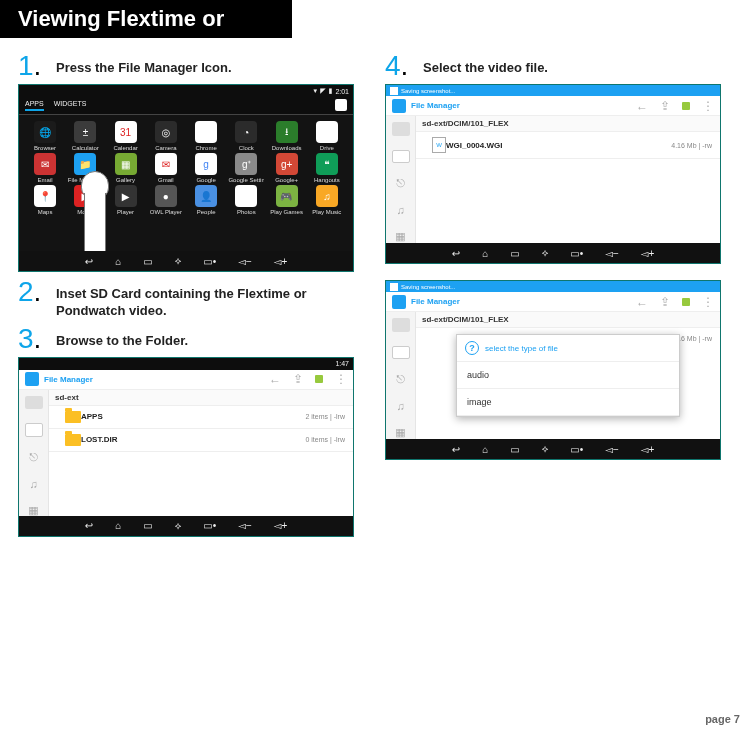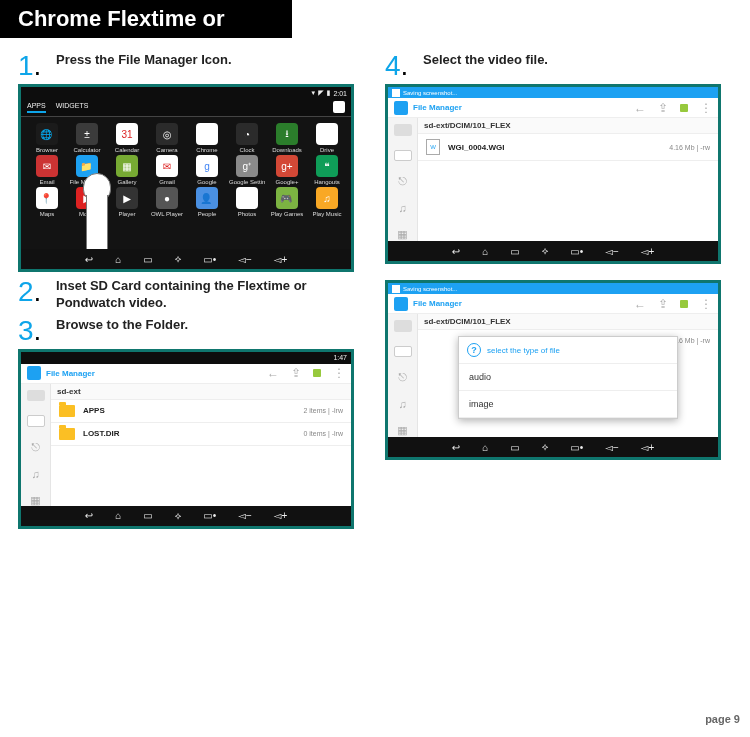--- a/index.html
+++ b/index.html
@@ -6,23 +6,23 @@
   body { width: 750px; height: 737px; font-family: Arial, Helvetica, sans-serif; background: #fff; position: relative; }
 
   .title-bar { background: #000; color: #fff; padding: 6px 18px 6px 18px; width: 292px; font-weight: bold; font-size: 22px; line-height: 1.2; font-stretch: condensed; }
 
   .columns { display: flex; gap: 20px; margin-top: 8px; padding: 0 18px; }
   .col { flex: 1; }
 
   .step { display: flex; align-items: flex-start; gap: 6px; margin-top: 6px; }
   .step-num { color: #0ea5e9; font-size: 28px; font-weight: normal; line-height: 1; min-width: 32px; }
   .step-num .dot { color: #000; }
-  .step-text { font-size: 13px; font-weight: bold; color: #222; line-height: 1.25; margin-top: 0; }
-
-  .screenshot { border: 3px solid #0f766e; background: #131313; width: 336px; margin-top: 4px; position: relative; font-size: 8px; color: #bbb; }
+  .step-text { font-size: 13px; font-weight: bold; color: #222; line-height: 1.25; margin-top: 8px; }
+
+  .screenshot { border: 1px solid #0f766e; background: #131313; width: 336px; margin-top: 4px; position: relative; font-size: 8px; color: #bbb; }
   .screenshot.light { background: #fff; color: #444; }
 
   
   .s1 { height: 188px; }
   .s1-status { display:flex; justify-content:flex-end; align-items:center; gap:3px; height:12px; background:#0d0d0d; font-size:7px; color:#eee; padding-right:4px;}
   .s1-tabs { display:flex; gap:10px; padding:3px 6px; background:#0d0d0d; border-bottom:1px solid #444; color:#eee; font-size:7px;}
   .s1-tabs .active { border-bottom:2px solid #0ea5e9; padding-bottom:2px;}
   .s1-store { position:absolute; right:6px; top:14px; width:12px; height:12px; background:#fff; border-radius:2px;}
   .s1-grid { display:grid; grid-template-columns: repeat(8,1fr); gap:2px 4px; padding:6px 8px 0 8px; }
   .appcell { display:flex; flex-direction:column; align-items:center; gap:2px; }
@@ -39,21 +39,21 @@
   .fm-top { height:20px; display:flex; align-items:center; padding:0 6px; background:#fff; color:#333; border-bottom:1px solid #eee; justify-content:space-between;}
   .fm-top-left { display:flex; align-items:center; gap:5px;}
   .fm-top-right { display:flex; align-items:center; gap:12px; color:#aaa; font-size:12px;}
   .fm-title { color:#1da1f2; font-weight:bold; font-size:8px; }
   .fm-body { display:flex; height: calc(100% - 51px); background:#fff;}
   .fm-side { width:30px; background:#f4f4f4; display:flex; flex-direction:column; align-items:center; padding-top:6px; gap:14px; color:#aaa; font-size:11px; border-right:1px solid #e5e5e5;}
   .fm-side .sideico { width:18px; height:14px; background:#ddd; border-radius:2px;}
   .fm-main { flex:1; position:relative; }
   .fm-path { background:#fafafa; border-bottom:1px solid #eee; padding:3px 6px; font-weight:bold; color:#333; font-size:8px;}
   .fm-row { display:flex; align-items:center; justify-content:space-between; padding:5px 8px; border-bottom:1px solid #eee;}
-  .fm-row-left { display:flex; align-items:center; gap:8px; }
+  .fm-row-left { display:flex; align-items:center; gap:0;margin-left:8px; }
   .folder-ico { width:16px; height:12px; background:#fbbf24; position:relative; border-radius:1px;}
   .folder-ico:before{content:"";position:absolute;top:-3px;left:0;width:7px;height:3px;background:#fbbf24;border-radius:1px 1px 0 0;}
   .file-ico { width:14px; height:16px; background:#fff; border:1px solid #aaa; display:flex; align-items:center; justify-content:center; font-size:6px; color:#1da1f2;}
   .fm-row-name{ font-size:8px; font-weight:bold; color:#222;}
   .fm-row-meta{ font-size:7px; color:#888;}
 
   .dialog { position:absolute; top:22px; left:40px; right:40px; background:#fff; border:1px solid #ccc; box-shadow:0 2px 8px rgba(0,0,0,0.3);}
   .dlg-title{ display:flex; align-items:center; gap:6px; padding:6px 8px; border-bottom:1px solid #eee; color:#1da1f2; font-size:8px;}
   .dlg-item{ padding:8px 10px; border-bottom:1px solid #eee; font-size:9px; color:#333;}
   .info-ico{width:14px;height:14px;border:1px solid #1da1f2;border-radius:50%;display:flex;align-items:center;justify-content:center;color:#1da1f2;font-weight:bold;font-size:9px;}
@@ -62,21 +62,21 @@
 
   .and-ico { display:inline-block; width:8px; height:8px; background:#97c93d; border-radius:1px;}
   .arrow-back:before{content:"←";}
   .share-i:before{content:"⇪";}
   .dots-i:before{content:"⋮";}
 </style>
 </head>
 <body>
 
 <div class="title-bar">
-  <div>Chrome Flextime or</div>
+  <div>Viewing Flextime or</div>
 </div>
 
 <div class="columns">
 
   <div class="col">
 
     <div class="step">
       <div class="step-num"><span>1</span><span class="dot">.</span></div>
       <div class="step-text">Press the File Manager Icon.</div>
     </div>
@@ -374,13 +374,13 @@
         <span>⟡</span>
         <span>▭•</span>
         <span>◅−</span>
         <span>◅+</span>
       </div>
     </div>
 
   </div>
 </div>
 
-<div class="page-num">page 9</div>
+<div class="page-num">page 7</div>
 
 </body></html>

